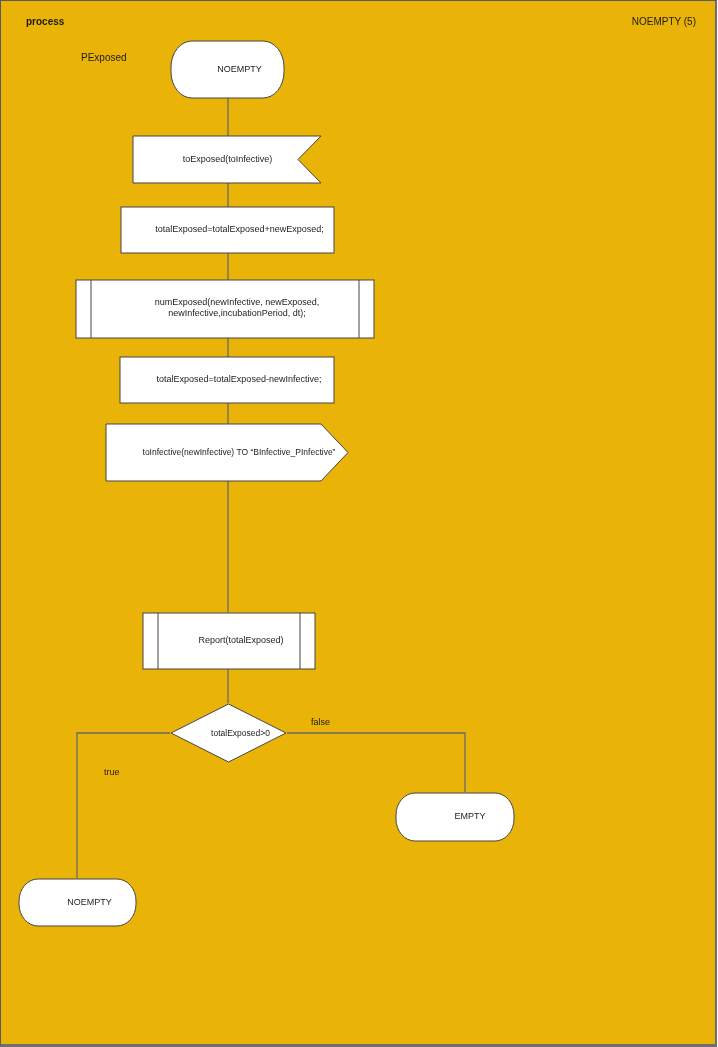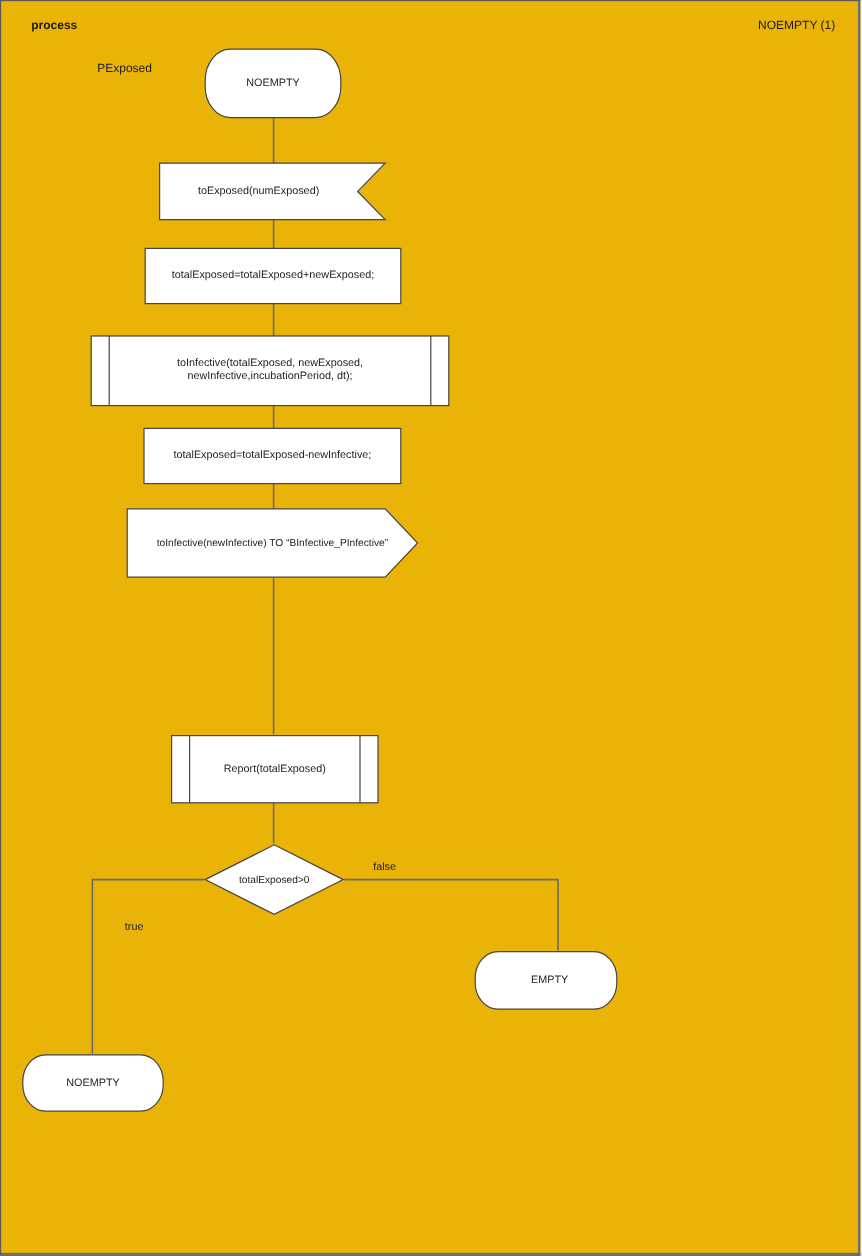--- a/index.html
+++ b/index.html
@@ -19,32 +19,33 @@
   #diagram-svg{position:absolute;left:0;top:0;}
   .hdr{position:absolute;top:15px;font-size:10px;white-space:nowrap;}
   .hdr.bold{font-weight:bold;}
   .node-label{
     position:absolute;
     font-size:9px;
     line-height:11px;
     text-align:center;
     white-space:nowrap;
     color:#1c1c1c;
+    margin-left:12px;
   }
   .node-label.small{font-size:8.5px;}
   .edge-label{position:absolute;font-size:9px;white-space:nowrap;color:#1c1c1c;}
 </style>
 </head>
 <body>
 
 <div id="page">
 
   <div class="hdr bold" style="left:25px;">process</div>
   <div class="hdr" style="left:80px;margin-top:36px;">PExposed</div>
-  <div class="hdr" style="right:19px;text-align:right;">NOEMPTY (1)</div>
+  <div class="hdr" style="right:19px;text-align:right;">NOEMPTY (5)</div>
 
   <svg id="diagram-svg" width="714" height="1043" viewBox="0 0 714 1043">
 
     <g stroke="#6a6a6a" stroke-width="1.3" fill="none">
       <path d="M227 97 V135"></path>
       <path d="M227 182 V206"></path>
       <path d="M227 252 V279"></path>
       <path d="M227 337 V356"></path>
       <path d="M227 402 V423"></path>
       <path d="M227 480 V611"></path>
@@ -76,26 +77,26 @@
       <path d="M227.5 703 L285 732 L227.5 761 L170 732 Z"></path>
 
       <rect x="395" y="792" width="118" height="48" rx="19" ry="22"></rect>
 
       <rect x="18" y="878" width="117" height="47" rx="19" ry="22"></rect>
     </g>
   </svg>
 
   <div class="node-label" style="left:170px;top:63px;width:113px;">NOEMPTY</div>
 
-  <div class="node-label" style="left:132px;top:153px;width:165px;">toExposed(numExposed)</div>
+  <div class="node-label" style="left:132px;top:153px;width:165px;">toExposed(toInfective)</div>
 
   <div class="node-label" style="left:120px;top:223px;width:213px;">totalExposed=totalExposed+newExposed;</div>
 
   <div class="node-label" style="left:90px;top:296px;width:268px;">
-    <div>toInfective(totalExposed, newExposed,</div>
+    <div>numExposed(newInfective, newExposed,</div>
     <div>newInfective,incubationPeriod, dt);</div>
   </div>
 
   <div class="node-label" style="left:119px;top:373px;width:214px;">totalExposed=totalExposed-newInfective;</div>
 
   <div class="node-label small" style="left:106px;top:446px;width:240px;">toInfective(newInfective) TO “BInfective_PInfective”</div>
 
   <div class="node-label" style="left:142px;top:634px;width:172px;">Report(totalExposed)</div>
 
   <div class="node-label small" style="left:170px;top:727px;width:115px;">totalExposed&gt;0</div>

